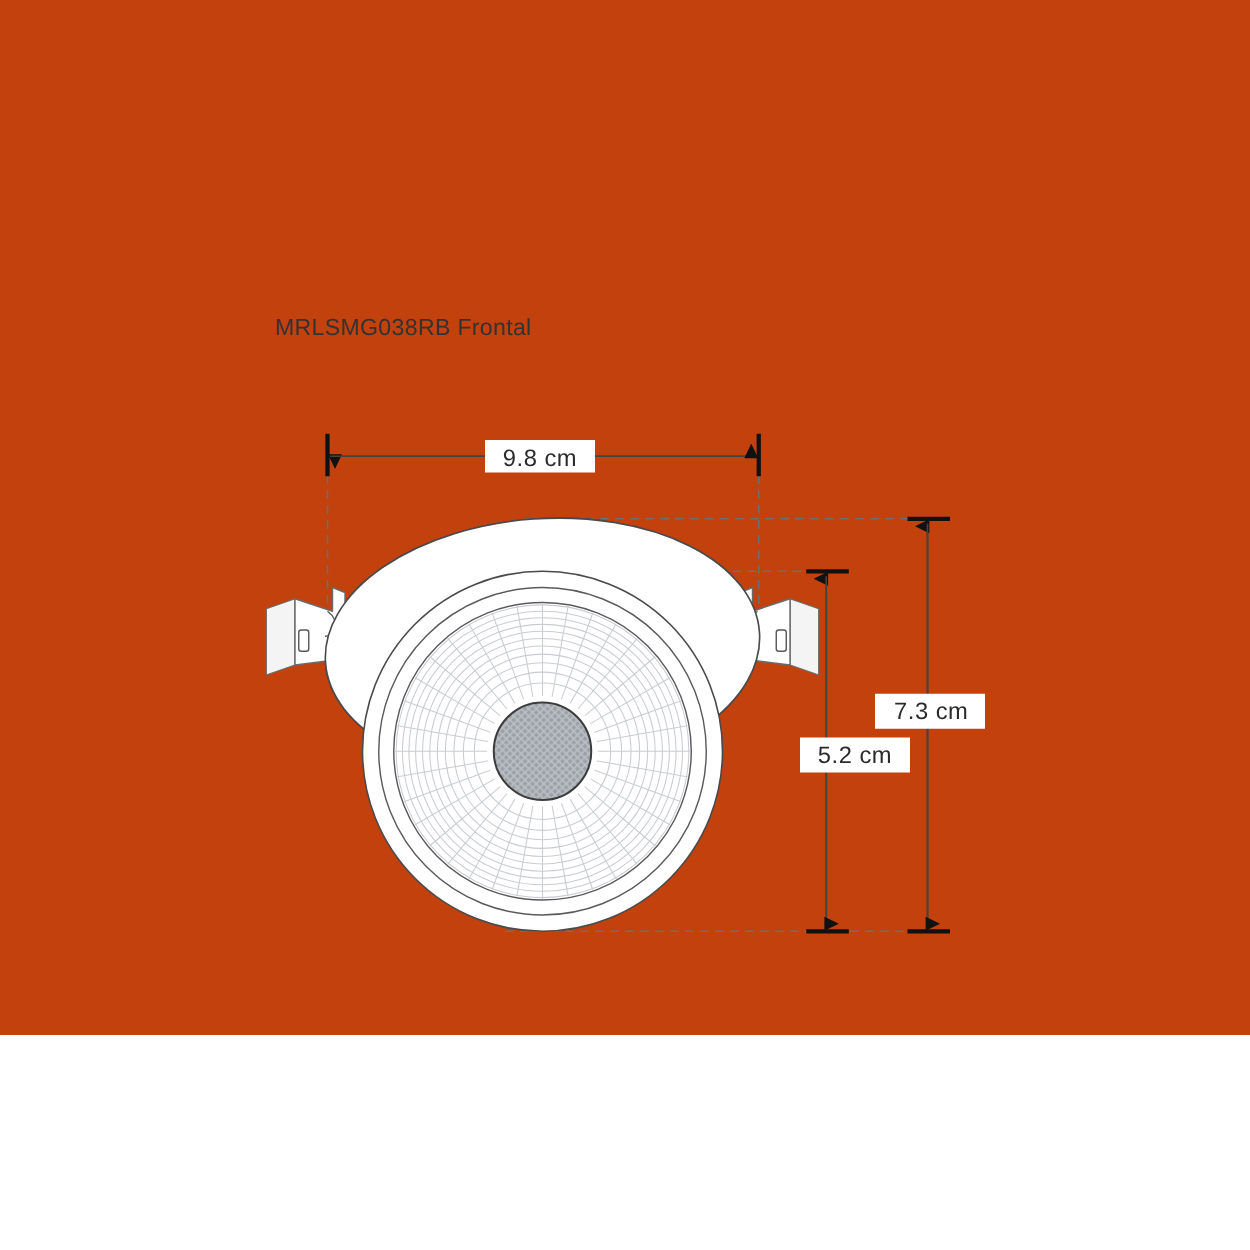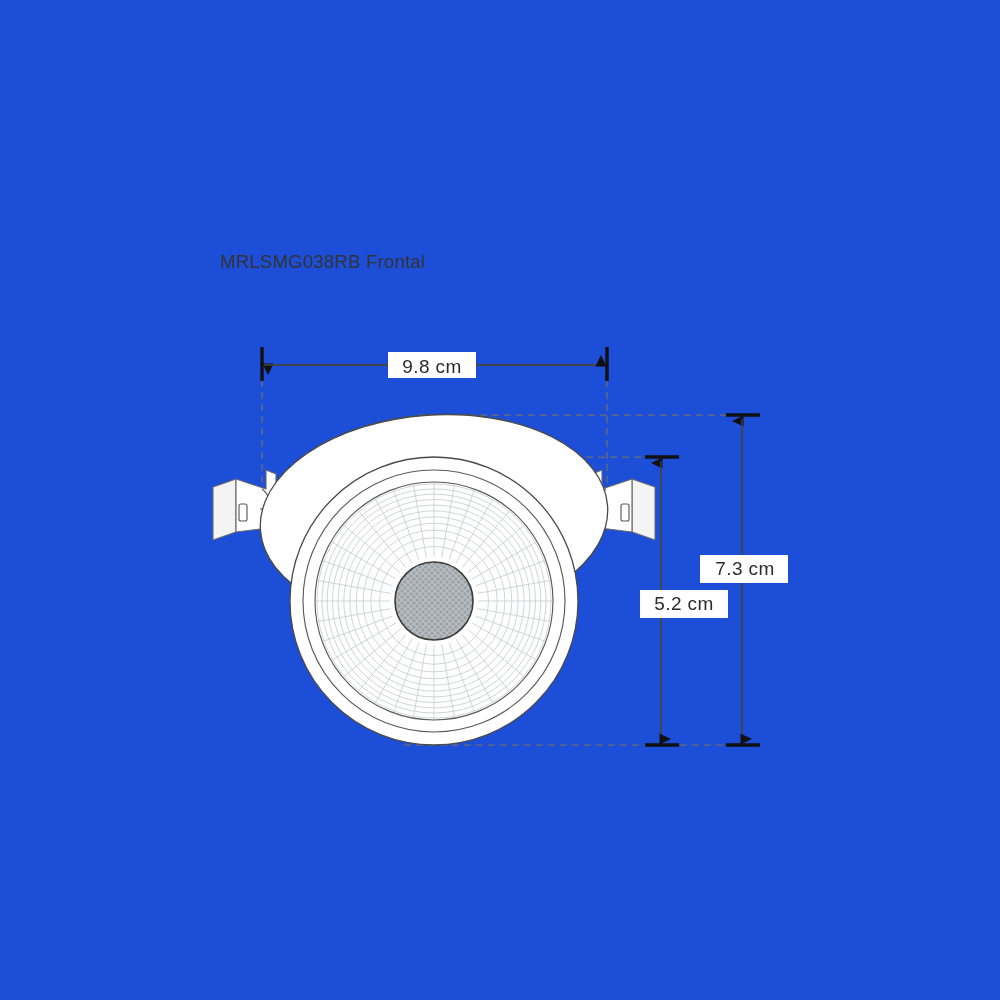--- a/index.html
+++ b/index.html
@@ -10,22 +10,22 @@
   }
   body {
     width: 1000px;
     height: 1000px;
     font-family: "Liberation Sans", sans-serif;
     overflow: hidden;
   }
   #drawing-root {
     position: relative;
     width: 1000px;
-    height: 1000px;
-    background: #1d4ed8;
+    height: 828px;
+    background: #c2410c;
   }
   #tech-drawing {
     display: block;
     width: 1000px;
     height: 1000px;
   }
   .dim-text {
     font-family: "Liberation Sans", sans-serif;
     font-size: 19px;
     fill: #2b2b2b;

